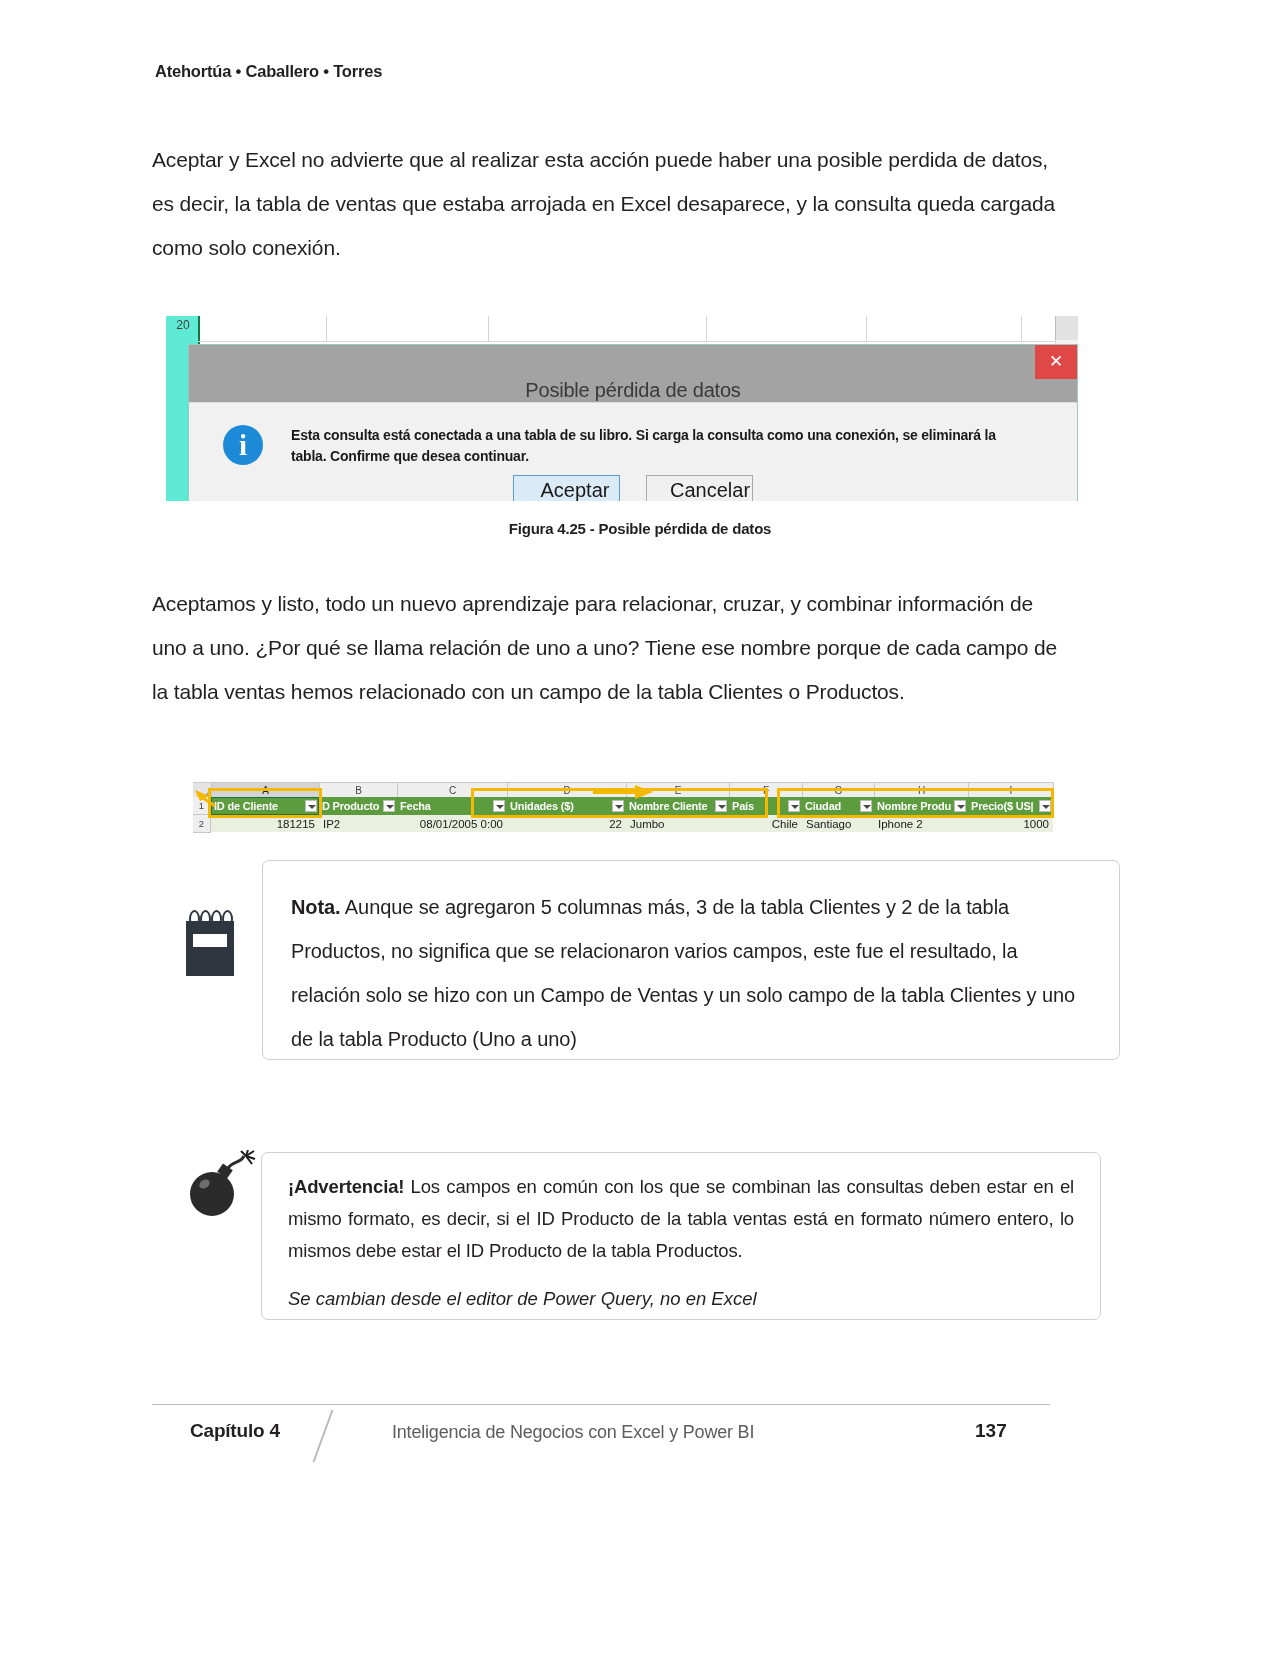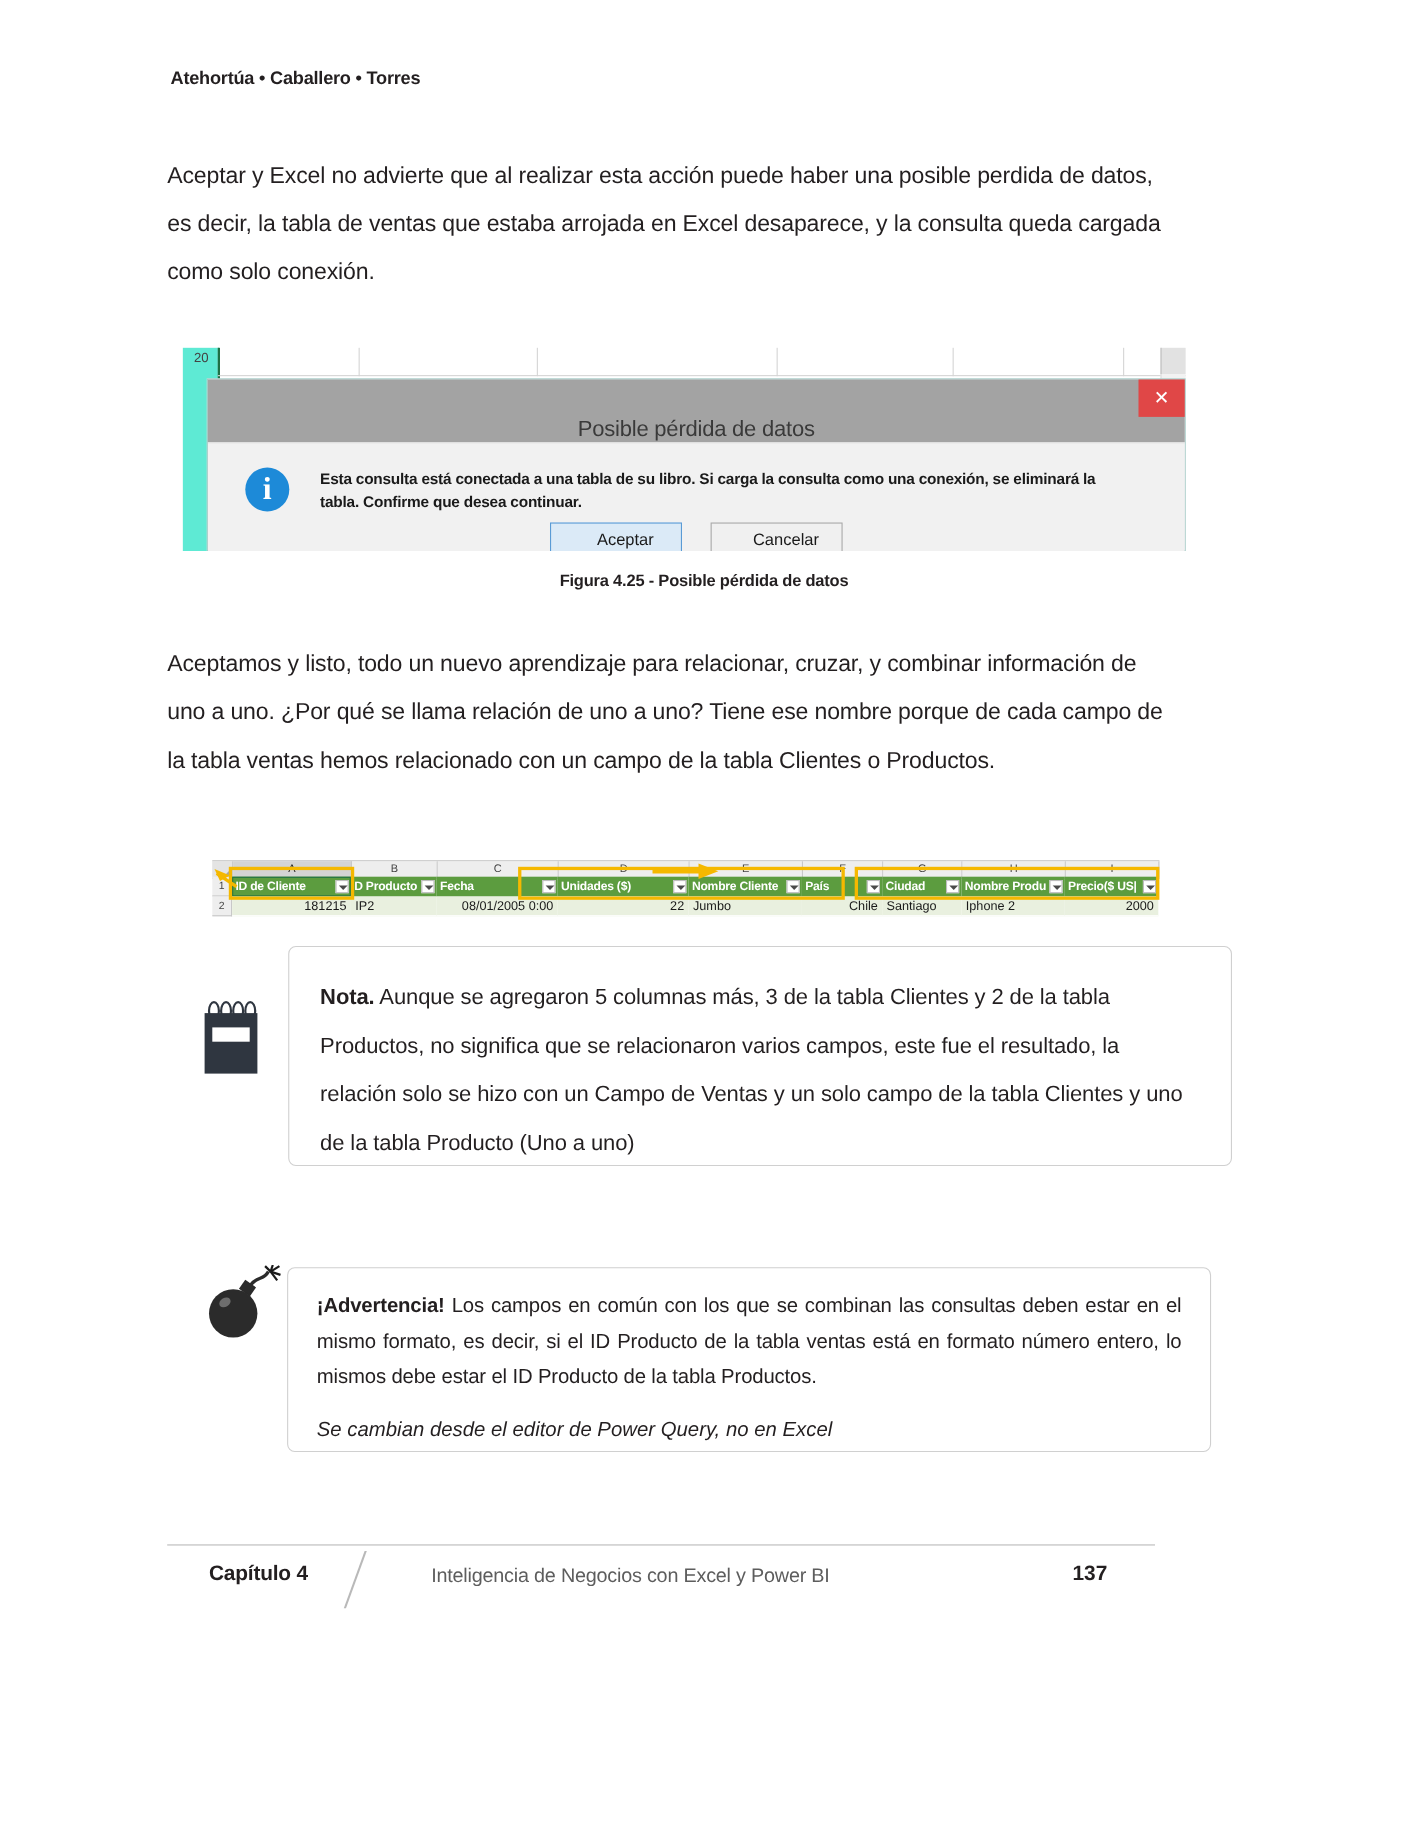--- a/index.html
+++ b/index.html
@@ -198,23 +198,23 @@
   }
   .dialog-buttons {
     position: absolute;
     left: 0; right: 0;
     top: 72px;
     display: flex;
     justify-content: center;
     gap: 26px;
   }
   .dlg-btn {
-    width: 120px;
+    width: 107px;
     height: 30px;
-    font-size: 15px;
+    font-size: 20px;
     color: #1a1a1a;
     background: #f0f0f0;
     border: 1px solid #a9a9a9;
     cursor: pointer;
     font-family: "Liberation Sans", sans-serif;
     padding-left: 23px;
   }
   .dlg-btn.primary {
     background: #dbeaf7;
     border: 1px solid #5a9bd5;
@@ -602,21 +602,21 @@
       <div class="data-row">
         <div class="rownum-cell">2</div>
         <div class="dcell num" style="width:108px">181215</div>
         <div class="dcell txt" style="width:78px">IP2</div>
         <div class="dcell num" style="width:110px">08/01/2005 0:00</div>
         <div class="dcell num" style="width:119px">22</div>
         <div class="dcell txt" style="width:103px">Jumbo</div>
         <div class="dcell num" style="width:73px">Chile</div>
         <div class="dcell txt" style="width:72px">Santiago</div>
         <div class="dcell txt" style="width:94px">Iphone 2</div>
-        <div class="dcell num" style="width:85px">2000</div>
+        <div class="dcell num" style="width:85px">1000</div>
       </div>
     </div>
 
     <div class="ann-box" style="left:15px;  top:6px;  width:114px; height:30px;"></div>
     <div class="ann-box" style="left:278px; top:6px;  width:297px; height:30px;"></div>
     <div class="ann-box" style="left:584px; top:6px;  width:277px; height:30px;"></div>
 
     <svg class="ann-arrow" style="left:0px; top:2px; width:60px; height:32px;" viewBox="0 0 60 32">
       <path d="M4 10 L22 22" stroke="#f5b800" stroke-width="3" fill="none"></path>
       <path d="M2 6 L16 12 L7 17 Z" fill="#f5b800"></path>

